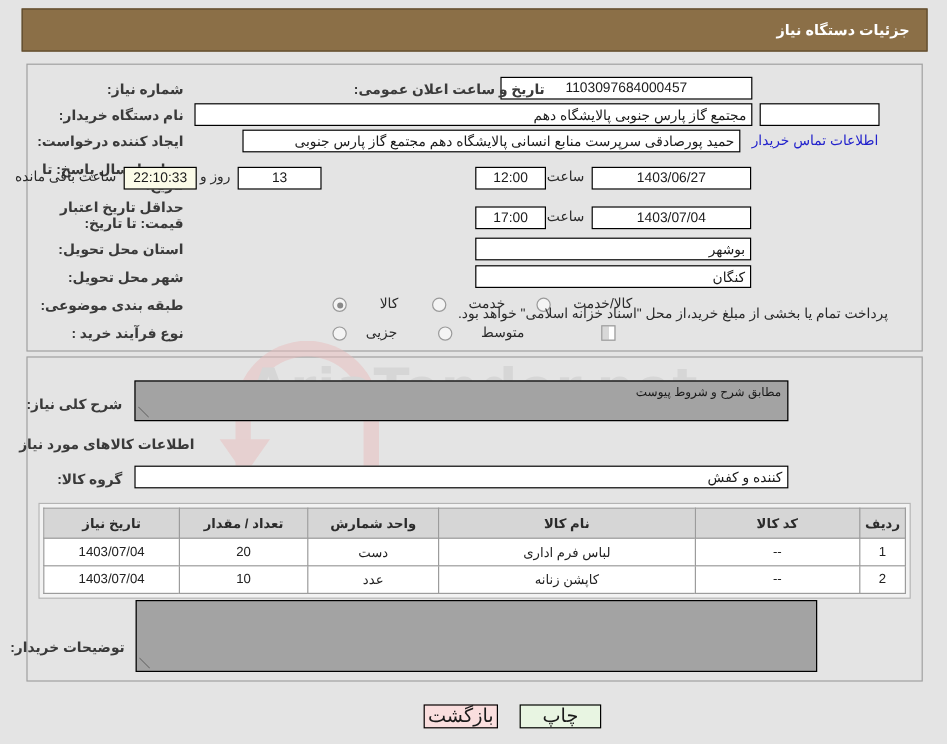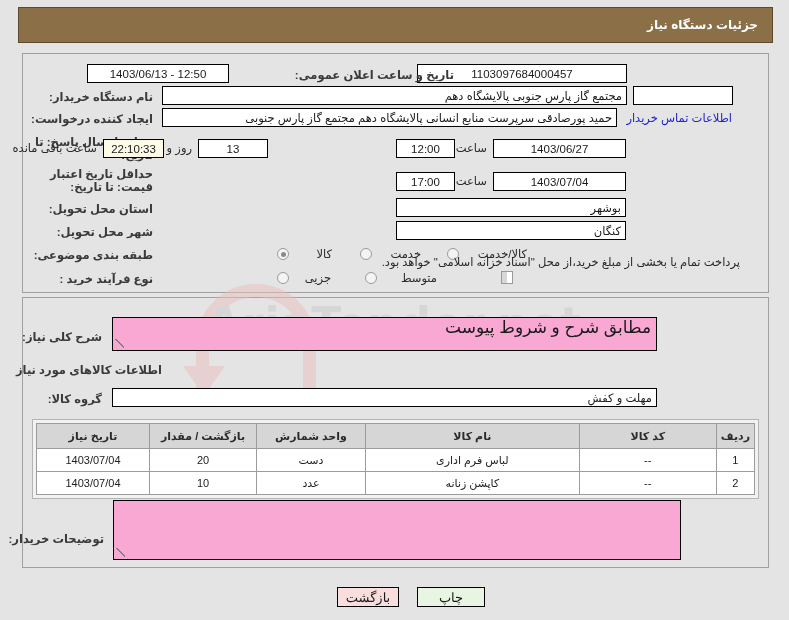--- a/index.html
+++ b/index.html
@@ -162,24 +162,24 @@
     position: absolute;
     width: 12px; height: 13px;
     border: 1px solid #9a9a9a;
     background: linear-gradient(to left, #ffffff 48%, #d8d8d8 48%);
     box-sizing: border-box;
   }
 
   
   .ta {
     position: absolute;
-    background: #f9a8d4;
+    background: #a3a3a3;
     border: 1px solid #000000;
     box-sizing: border-box;
-    font-size: 17px;
+    font-size: 10px;
     color: #1a1a1a;
     padding: 3px 5px;
     overflow: hidden;
     line-height: 14px;
   }
   .ta::after {
     content: "";
     position: absolute;
     left: 2px; bottom: 2px;
     width: 9px; height: 9px;
@@ -236,27 +236,28 @@
   .col-unit  { width: 100px; }
   .col-qty   { width: 98px; }
   .col-date  { width: 104px; }
 
   
   .btn {
     position: absolute;
     height: 20px;
     border: 1px solid #000000;
     box-sizing: border-box;
-    font-size: 13px;
+    font-size: 16px;
     color: #1a1a1a;
     display: flex;
     align-items: center;
     justify-content: center;
     cursor: pointer;
     font-family: "Liberation Sans", sans-serif;
+    margin-left: 16px;
   }
   #btn-print  { left: 417px; top: 587px; width: 68px; background: #e8f5e2; }
   #btn-back   { left: 337px; top: 587px; width: 62px; background: #fadede; }
 </style>
 </head>
 <body>
 
 <div id="page">
 
   <div class="titlebar">
@@ -268,28 +269,27 @@
     <div class="wm-arrow"></div>
     <div class="wm-text">AriaTender.net</div>
   </div>
 
   <div class="panel" id="panel-top"></div>
 
   <div class="lbl" style="right:636px; top:68px; width:118px;">شماره نیاز:</div>
   <div class="fld center" style="right:162px; top:64px; width:210px;">1103097684000457</div>
 
   <div class="lbl" style="right:335px; top:68px; width:155px;">تاریخ و ساعت اعلان عمومی:</div>
-  <div class="fld center" style="right:560px; top:64px; width:142px;">12:50 - 1403/06/13</div>
 
   <div class="lbl" style="right:636px; top:90px; width:120px;">نام دستگاه خریدار:</div>
   <div class="fld rightal" style="right:162px; top:86px; width:465px;">مجتمع گاز پارس جنوبی  پالایشگاه دهم</div>
   <div class="fld" style="right:56px; top:86px; width:100px;"></div>
 
   <div class="lbl" style="right:636px; top:112px; width:130px;">ایجاد کننده درخواست:</div>
-  <div class="fld rightal" style="right:172px; top:108px; width:455px;margin-left:48px;">حمید پورصادقی سرپرست منابع انسانی پالایشگاه دهم  مجتمع گاز پارس جنوبی</div>
+  <div class="fld rightal" style="right:172px; top:108px; width:415px;margin-left:48px;">حمید پورصادقی سرپرست منابع انسانی پالایشگاه دهم  مجتمع گاز پارس جنوبی</div>
   <a class="link" style="right:57px; top:109px;">اطلاعات تماس خریدار</a>
 
   <div class="lbl wrap" style="right:636px; top:136px; width:132px; line-height:13px;">مهلت ارسال پاسخ: تا تاریخ:</div>
   <div class="fld center" style="right:163px; top:139px; width:133px;">1403/06/27</div>
   <div class="inlinetxt" style="right:302px; top:139px;">ساعت</div>
   <div class="fld center" style="right:334px; top:139px; width:59px;">12:00</div>
 
   <div class="fld center" style="right:521px; top:139px; width:70px;">13</div>
   <div class="inlinetxt" style="right:597px; top:139px;">روز و</div>
   <div class="fld center cream" style="right:625px; top:139px; width:61px;">22:10:33</div>
@@ -329,31 +329,31 @@
   <div class="radio-lbl" style="right:49px; top:256px;">پرداخت تمام یا بخشی از مبلغ خرید،از محل "اسناد خزانه اسلامی" خواهد بود.</div>
 
   <div class="panel" id="panel-mid"></div>
 
   <div class="sectionhead" style="right:687px; top:330px;">شرح کلی نیاز:</div>
   <div class="ta" style="right:132px; top:317px; width:545px; height:34px; z-index:7;">مطابق شرح و شروط پیوست</div>
 
   <div class="sectionhead" style="right:627px; top:363px;margin-left:29px;">اطلاعات کالاهای مورد نیاز</div>
 
   <div class="sectionhead" style="right:687px; top:392px;">گروه کالا:</div>
-  <div class="fld rightal" style="right:132px; top:388px; width:545px; z-index:7;">مهلت و کفش</div>
+  <div class="fld rightal" style="right:132px; top:388px; width:545px; z-index:7;">کننده و کفش</div>
 
   <div class="tbl-wrap">
     <table class="items">
       <thead>
         <tr>
           <th class="col-radif">ردیف</th>
           <th class="col-code">کد کالا</th>
           <th class="col-name">نام کالا</th>
           <th class="col-unit">واحد شمارش</th>
-          <th class="col-qty">بازگشت / مقدار</th>
+          <th class="col-qty">تعداد / مقدار</th>
           <th class="col-date">تاریخ نیاز</th>
         </tr>
       </thead>
       <tbody>
         <tr>
           <td>1</td>
           <td>--</td>
           <td>لباس فرم اداری</td>
           <td>دست</td>
           <td>20</td>

